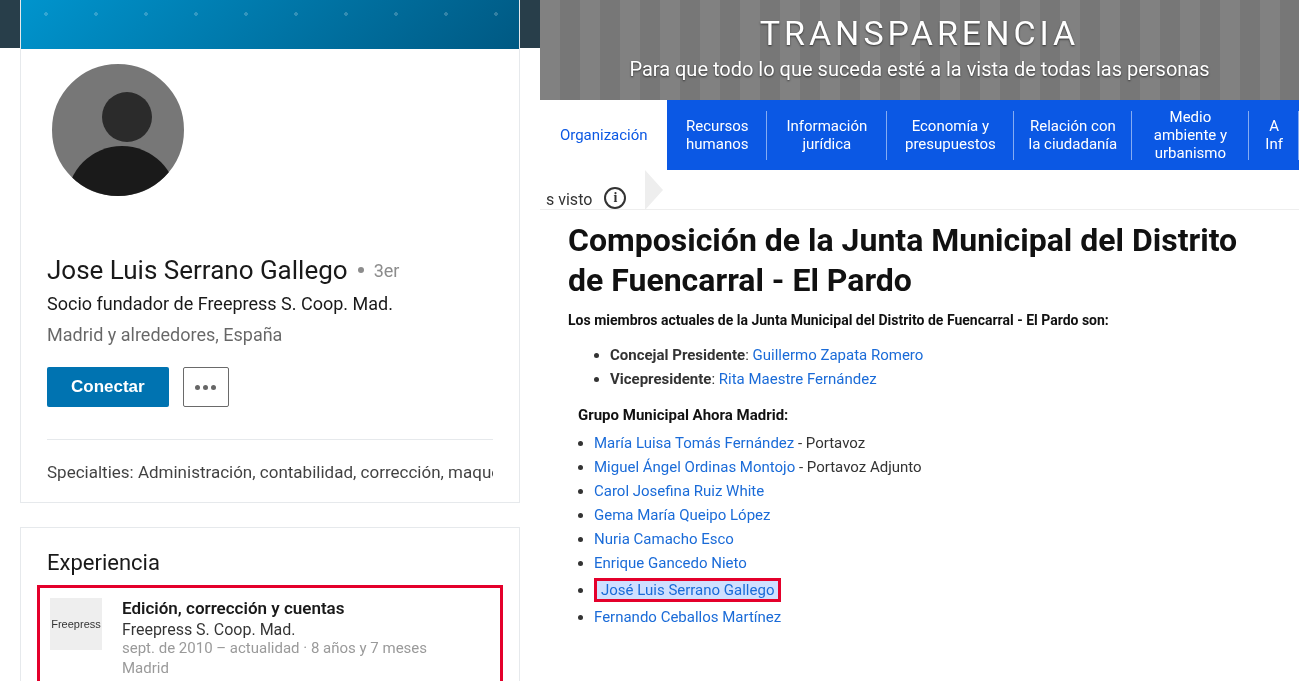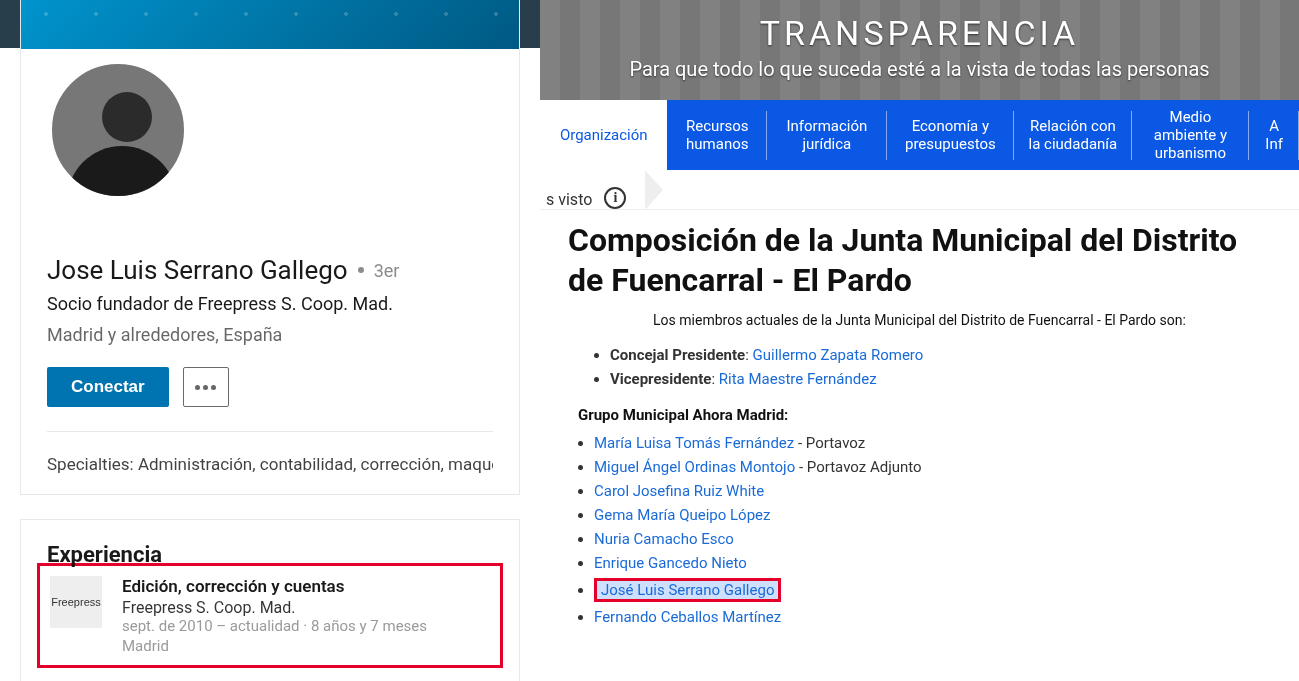--- a/index.html
+++ b/index.html
@@ -133,21 +133,21 @@
     color: rgba(0,0,0,.9);
     margin-top:8px;
   }
   .location{
     font-size: 18px;
     color: rgba(0,0,0,.6);
     margin-top:10px;
   }
   .actions{
     display:flex; gap:14px; margin-top:22px;
-    padding-bottom:24px;
+    padding-bottom:32px;
     border-bottom:1px solid #e6e9ec;
   }
   .btn-connect{
     background:#0073b1;
     color:#fff;
     border:none;
     font-size:17px;
     font-weight:600;
     padding:10px 24px;
     border-radius:2px;
@@ -168,23 +168,23 @@
     color: rgba(0,0,0,.75);
     white-space:nowrap;
     overflow:hidden;
   }
   .exp-card{
     margin-top:24px;
     padding:22px 26px 26px 26px;
   }
   .exp-title{
     font-size:22px;
-    font-weight:700;
+    font-weight:400;
     color: rgba(0,0,0,.9);
-    margin-bottom:6px;
+    margin-bottom:20px;
   }
   .exp-item{
     display:flex; gap:20px;
     border:3px solid #e4002b;
     padding:10px;
     margin:-10px;
   }
   .exp-logo{
     width:52px;height:52px;
     background:#eee;
@@ -288,24 +288,23 @@
   }
   .content h2{
     font-size:32px;
     font-weight:700;
     color:#111;
     line-height:1.25;
     margin:10px 0 12px 0;
   }
   .intro{
     font-size:14px;
-    font-weight:400;
+    font-weight:700;
     color:#111;
     margin-bottom:18px;
-    text-align:center;
   }
   .role-list{
     list-style:disc;
     padding-left:26px;
     margin-bottom:18px;
   }
   .role-list li{
     font-size:15px;
     color:#333;
     margin:6px 16px;

